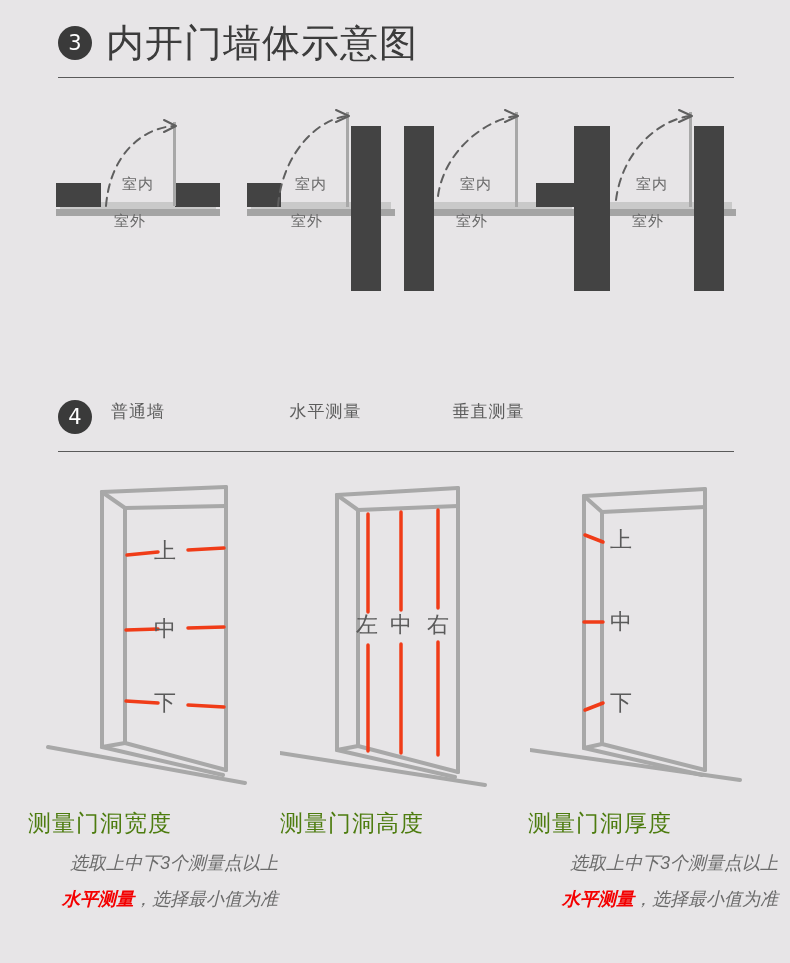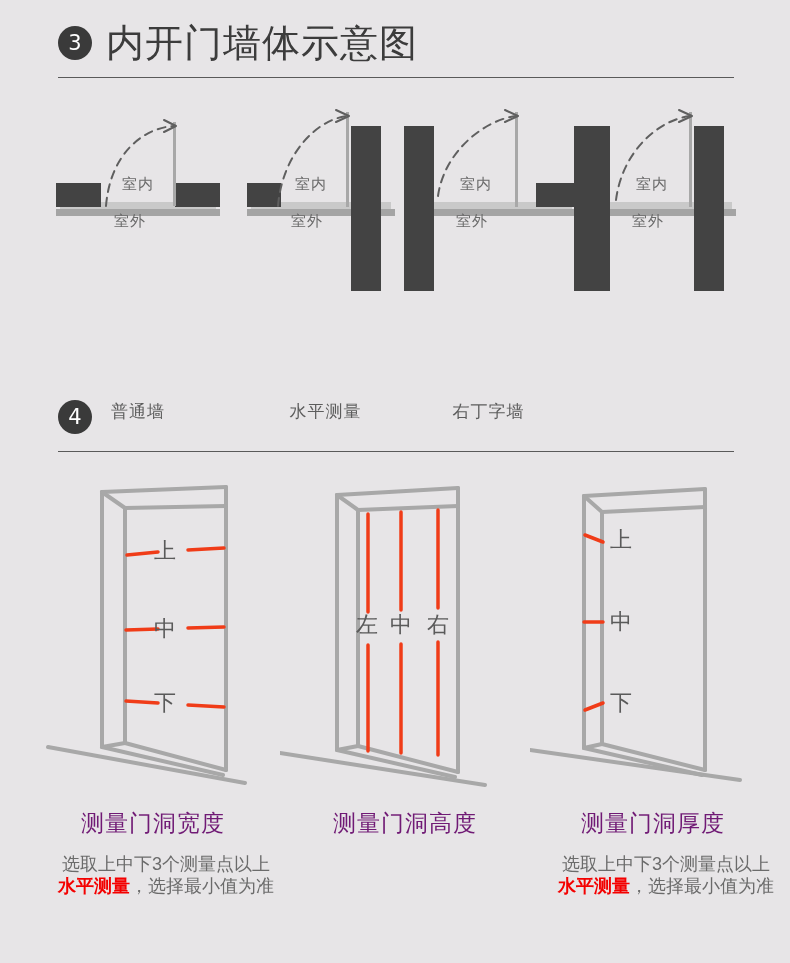--- a/index.html
+++ b/index.html
@@ -51,26 +51,27 @@
   .door-svg{display:block;margin:0 auto;}
   .rmark{
     position:absolute;font-size:22px;color:#5a5a5a;letter-spacing:2px;
     white-space:nowrap;
   }
 
   
   .cap-strip{position:absolute;left:0;top:808px;width:790px;}
   .cap-cell{position:absolute;top:0;width:250px;}
   .cap-title{
-    font-size:23px;color:#701a75;text-align:center;letter-spacing:1px;
-    margin-bottom:14px;white-space:nowrap;
+    font-size:23px;color:#4d7c0f;text-align:left;letter-spacing:1px;
+    margin-bottom:6px;white-space:nowrap;
   }
   .cap-body{
-    font-size:18px;line-height:22px;color:#6b6b6b;text-align:center;
+    font-size:18px;line-height:36px;color:#6b6b6b;text-align:right;
     letter-spacing:0px;
+    font-style:italic;
   }
   .hl{color:#f40000;font-weight:600;}
 </style>
 </head>
 <body>
 
 <div class="page">
 
   <div class="section-head" style="top:18px;">
     <div class="head-row">
@@ -132,21 +133,21 @@
         <rect x="140" y="83" width="40" height="24" fill="#434343"></rect>
 
         <rect x="178" y="26" width="30" height="165" fill="#434343"></rect>
 
         <rect x="119" y="12" width="3" height="95" fill="#a8a8a8"></rect>
         <path d="M42 96 C 48 52, 88 20, 120 16" fill="none" stroke="#5f5f5f" stroke-width="2" stroke-dasharray="8 6" stroke-linecap="round"></path>
         <path d="M109 10 L122 16 L109 22" fill="none" stroke="#5f5f5f" stroke-width="2" stroke-linecap="round" stroke-linejoin="round"></path>
       </svg>
       <div class="walllabel" style="left:64px;top:75px;">室内</div>
       <div class="walllabel" style="left:60px;top:112px;">室外</div>
-      <div class="wall-caption" style="width:185px;">右丁字墙</div>
+      <div class="wall-caption" style="width:185px;">垂直测量</div>
     </div>
 
     <div class="wall-cell" style="left:572px;width:200px;">
       <svg class="wall-svg" width="200" height="240" viewBox="0 0 200 240">
         <rect x="38" y="102" width="122" height="7" fill="#c9c9c9"></rect>
         <rect x="34" y="109" width="130" height="7" fill="#a4a4a4"></rect>
 
         <rect x="8" y="26" width="30" height="165" fill="#434343"></rect>
 
         <rect x="122" y="26" width="30" height="165" fill="#434343"></rect>

